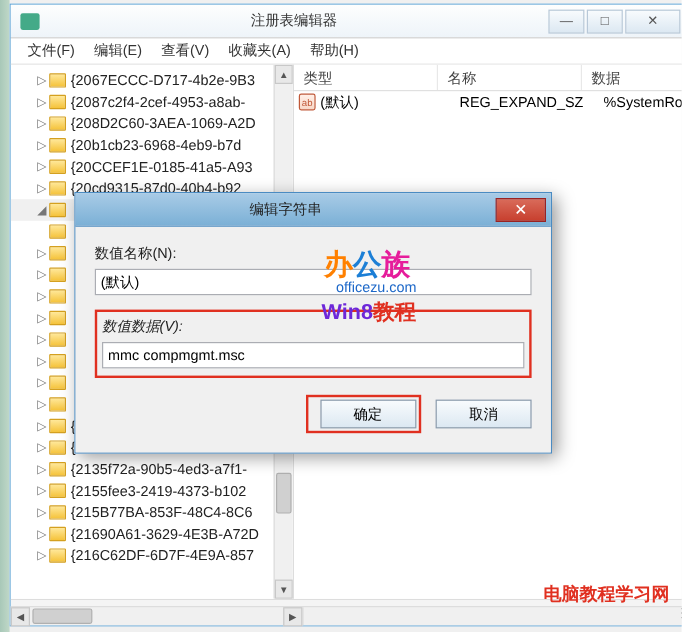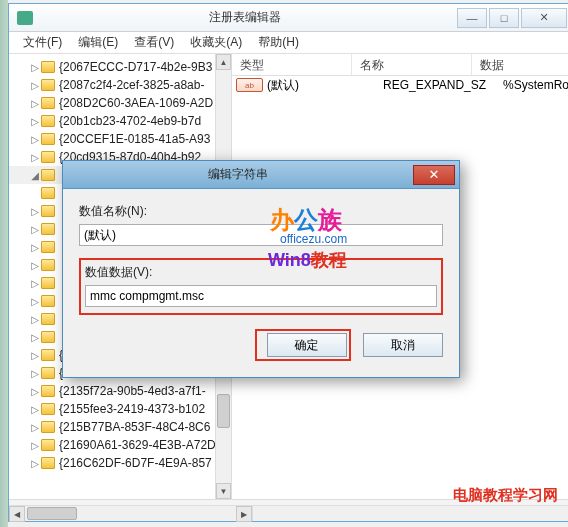--- a/index.html
+++ b/index.html
@@ -33,21 +33,21 @@
   .scroll-btn-v.bot { position: absolute; bottom: 0; left: 0; right: 0; }
   
   
   .list-panel { flex: 1; background: #fff; position: relative; }
   .list-header { height: 22px; border-bottom: 1px solid #e0e0e0; display: flex; font-size: 12px; background: #fff; }
   .list-head-cell { padding: 3px 8px; border-right: 1px solid #e8e8e8; color: #444; }
   .list-head-cell.c1 { width: 120px; }
   .list-head-cell.c2 { width: 120px; }
   .list-head-cell.c3 { flex: 1; }
   .list-row { display: flex; align-items: center; height: 18px; font-size: 12px; padding-left: 4px; }
-  .val-icon { width: 27px; height: 14px; border: 1px solid #c05838; background: linear-gradient(#fff0e8, #f8d8c8); margin-right: 4px; display: flex; align-items: center; justify-content: center; font-size: 8px; color: #c05838; border-radius: 2px; flex-shrink: 0; }
+  .val-icon { width: 14px; height: 14px; border: 1px solid #c05838; background: linear-gradient(#fff0e8, #f8d8c8); margin-right: 4px; display: flex; align-items: center; justify-content: center; font-size: 8px; color: #c05838; border-radius: 2px; flex-shrink: 0; }
   .list-cell.c1 { width: 116px; }
   .list-cell.c2 { width: 120px; }
   .list-cell.c3 { flex: 1; }
   
   .hscroll { position: absolute; left: 0; right: 0; bottom: 0; height: 16px; background: #f0f0f0; border-top: 1px solid #ddd; }
   .hscroll-tree { width: 244px; border-right: 1px solid #ddd; position: relative; display: inline-block; height: 100%; vertical-align: top; }
   .scroll-btn-h { width: 16px; height: 16px; background: #e8e8e8; border: 1px solid #c8c8c8; display: inline-flex; align-items: center; justify-content: center; font-size: 8px; color: #555; position: absolute; top: 0; }
   .scroll-thumb-h { position: absolute; top: 1px; bottom: 1px; left: 18px; width: 50px; background: #d0d0d0; border: 1px solid #b0b0b0; border-radius: 2px; }
   
   .statusbar { height: 22px; background: #f4f4f4; border-top: 1px solid #ddd; font-size: 12px; padding: 3px 8px; white-space: nowrap; overflow: hidden; color: #333; }
@@ -55,21 +55,21 @@
   
   .dialog { position: absolute; left: 62px; top: 160px; width: 398px; background: #f0f0f0; border: 1px solid #4a8bc2; box-shadow: 4px 4px 14px rgba(0,0,0,0.4); }
   .dlg-title { height: 28px; background: linear-gradient(#a8cbe6, #7bb0d6); display: flex; align-items: center; position: relative; border-bottom: 1px solid #5a95c5; }
   .dlg-title-text { flex: 1; text-align: center; font-size: 12px; color: #222; }
   .dlg-close { width: 42px; height: 20px; background: linear-gradient(#d96b5a, #c73f2e); border: 1px solid #922; color: #fff; display: flex; align-items: center; justify-content: center; font-size: 13px; margin-right: 4px; }
   .dlg-body { padding: 14px 16px 16px 16px; background: #f0f0f0; }
   .dlg-label { font-size: 12px; color: #222; margin-bottom: 4px; }
   .dlg-field { width: 100%; height: 22px; background: #fff; border: 1px solid #abadb3; font-size: 12px; padding: 2px 4px; }
   .dlg-field[readonly] { background: #fff; }
   .dlg-group-data { border: 2px solid #e03020; padding: 2px 4px 6px 4px; margin-top: 12px; }
-  .dlg-group-data .dlg-label { margin-top: 2px; }
+  .dlg-group-data .dlg-label { margin-top: 2px; font-style: italic; }
   .dlg-buttons { text-align: right; margin-top: 14px; }
   .dlg-btn { width: 80px; height: 24px; font-size: 12px; background: linear-gradient(#f8fbfd, #dce8f2); border: 1px solid #8a9bad; margin-left: 8px; cursor: pointer; }
   .btn-highlight { border: 2px solid #e03020; padding: 2px; display: inline-block; }
   
   
   .wm1 { position: absolute; left: 270px; top: 204px; font-size: 24px; font-weight: bold; pointer-events: none; }
   .wm1 .a { color: #ff8000; } .wm1 .b { color: #1c7fd6; } .wm1 .c { color: #e61c9b; }
   .wm1b { position: absolute; left: 280px; top: 232px; font-size: 12px; color: #1c67c8; pointer-events: none; }
   .wm2 { position: absolute; left: 268px; top: 248px; font-size: 18px; font-weight: bold; pointer-events: none; }
   .wm2 .a { color: #6d28d9; } .wm2 .b { color: #e03020; }
@@ -105,31 +105,31 @@
     <div class="tree-panel">
       <div class="tree">
         <div class="tree-row">
             <span class="expander">▷</span>
             <span class="folder-icon"></span>
             <span class="tree-label">{2067ECCC-D717-4b2e-9B3</span>
           </div>
         <div class="tree-row">
             <span class="expander">▷</span>
             <span class="folder-icon"></span>
-            <span class="tree-label">{2087c2f4-2cef-3825-a8ab-</span>
+            <span class="tree-label">{2087c2f4-2cef-4953-a8ab-</span>
           </div>
         <div class="tree-row">
             <span class="expander">▷</span>
             <span class="folder-icon"></span>
             <span class="tree-label">{208D2C60-3AEA-1069-A2D</span>
           </div>
         <div class="tree-row">
             <span class="expander">▷</span>
             <span class="folder-icon"></span>
-            <span class="tree-label">{20b1cb23-4702-4eb9-b7d</span>
+            <span class="tree-label">{20b1cb23-6968-4eb9-b7d</span>
           </div>
         <div class="tree-row">
             <span class="expander">▷</span>
             <span class="folder-icon"></span>
             <span class="tree-label">{20CCEF1E-0185-41a5-A93</span>
           </div>
         <div class="tree-row">
             <span class="expander">▷</span>
             <span class="folder-icon"></span>
             <span class="tree-label">{20cd9315-87d0-40b4-b92</span>

